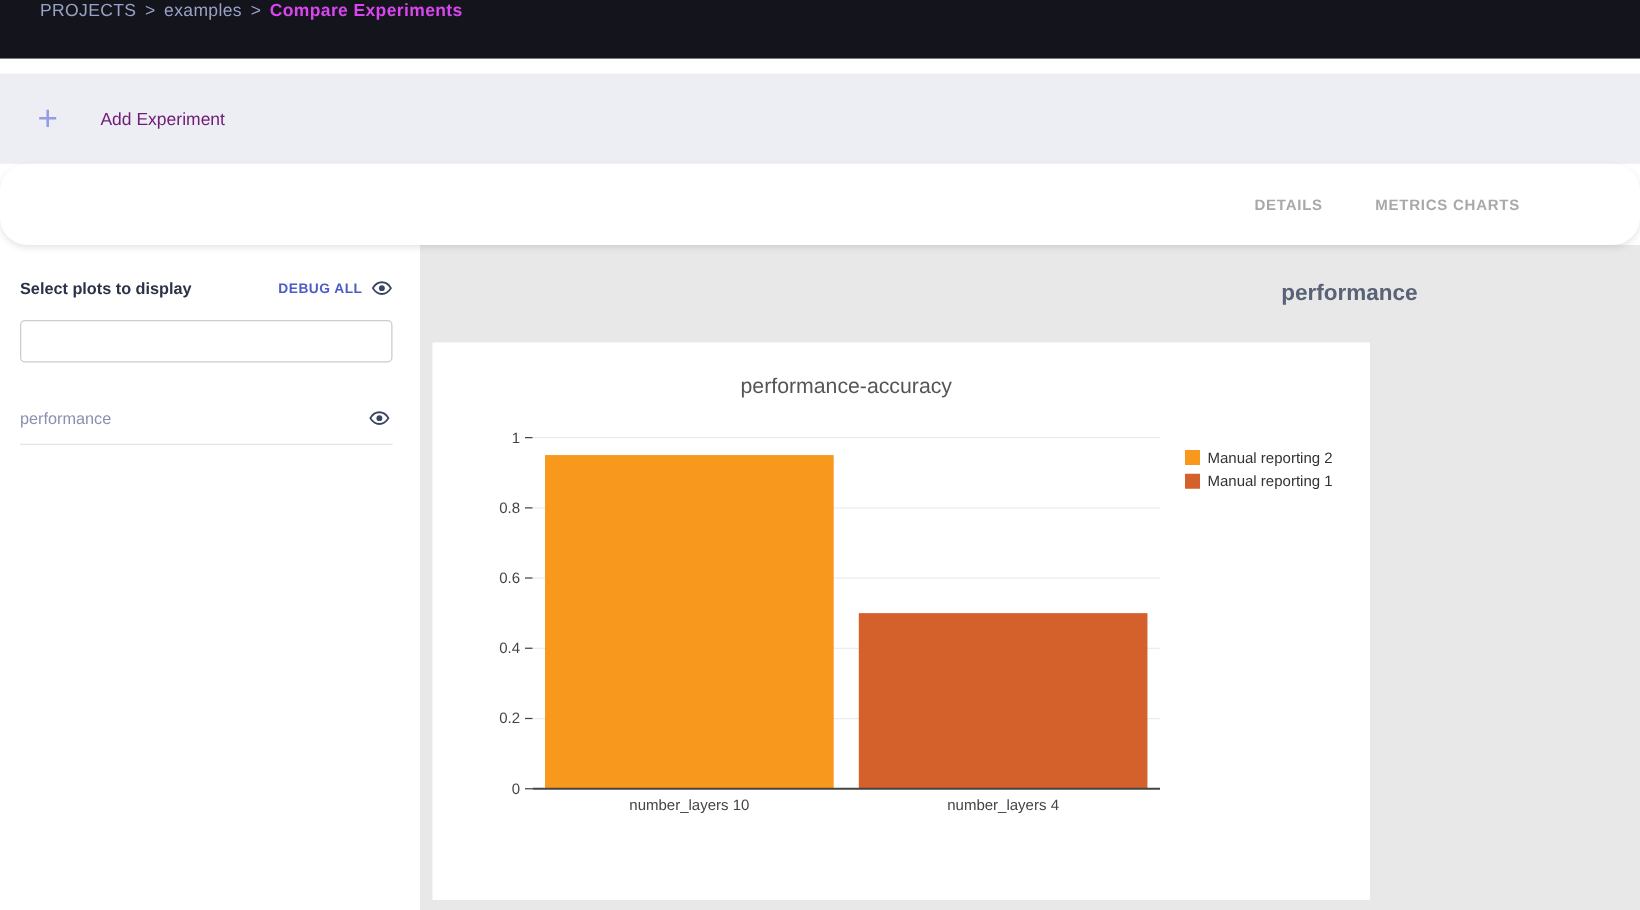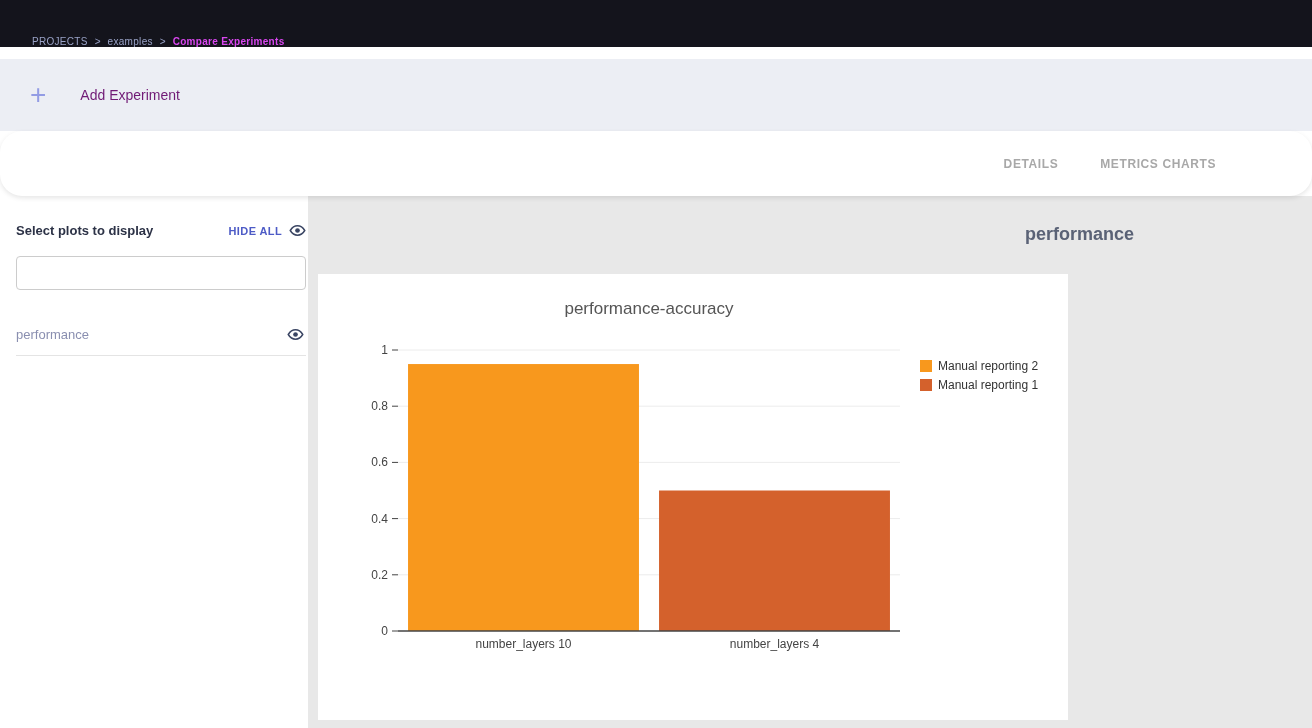--- a/index.html
+++ b/index.html
@@ -8,23 +8,23 @@
     font-family: "Liberation Sans", sans-serif;
     background: #ffffff;
     overflow: hidden;
   }
 
   
   .topbar {
     height: 47px;
     background: #14141c;
     display: flex;
-    align-items: flex-end;
+    align-items: flex-start;
     padding: 0 32px;
-    font-size: 10px;
+    font-size: 14px;
   }
   .crumb { color: #99a2c6; letter-spacing: .3px; cursor: pointer; }
   .crumb.current { color: #d946ef; font-weight: bold; cursor: default; }
   .crumb-sep { color: #99a2c6; margin: 0 7px; }
 
   .topgap { height: 12px; background: #ffffff; }
 
   
   .actionbar {
     height: 72px;
@@ -74,23 +74,23 @@
     position: absolute;
     top: 0; left: 0; right: 0;
     height: 6px;
     background: #3d6be8;
   }
 
   
   .content { display: flex; height: 532px; }
 
   .sidebar {
-    width: 308px;
-    background: #ffffff;
-    padding: 26px 2px 0 16px;
+    width: 336px;
+    background: #ffffff;
+    padding: 26px 22px 0 16px;
     flex-shrink: 0;
   }
   .sidebar-head { display: flex; align-items: center; justify-content: space-between; }
   .sidebar-title { font-size: 13px; font-weight: bold; color: #2c3246; }
   .hide-all {
     display: flex; align-items: center; gap: 7px;
     color: #4d5bc6; font-size: 11px; font-weight: bold;
     letter-spacing: .4px; cursor: pointer;
   }
   .filter-input {
@@ -156,21 +156,21 @@
   <div class="tab">DETAILS</div>
   <div class="tab">METRICS CHARTS</div>
 </div>
 
 <div class="content">
 
   <aside class="sidebar">
     <div class="sidebar-head">
       <span class="sidebar-title">Select plots to display</span>
       <span class="hide-all">
-        <span>HIDE ALL</span>
+        <span>DEBUG ALL</span>
         <span class="eye-icon">
           <svg width="17" height="17" viewBox="0 0 16 16">
             <path d="M8 3.6 C4.6 3.6 2.1 6.5 1.2 8 C2.1 9.5 4.6 12.4 8 12.4 C11.4 12.4 13.9 9.5 14.8 8 C13.9 6.5 11.4 3.6 8 3.6 Z" fill="none" stroke="#3a4563" stroke-width="1.4"></path>
             <circle cx="8" cy="8" r="2.2" fill="#3a4563"></circle>
           </svg>
         </span>
       </span>
     </div>
 
     <input class="filter-input" type="text" placeholder="" value="" style="">

